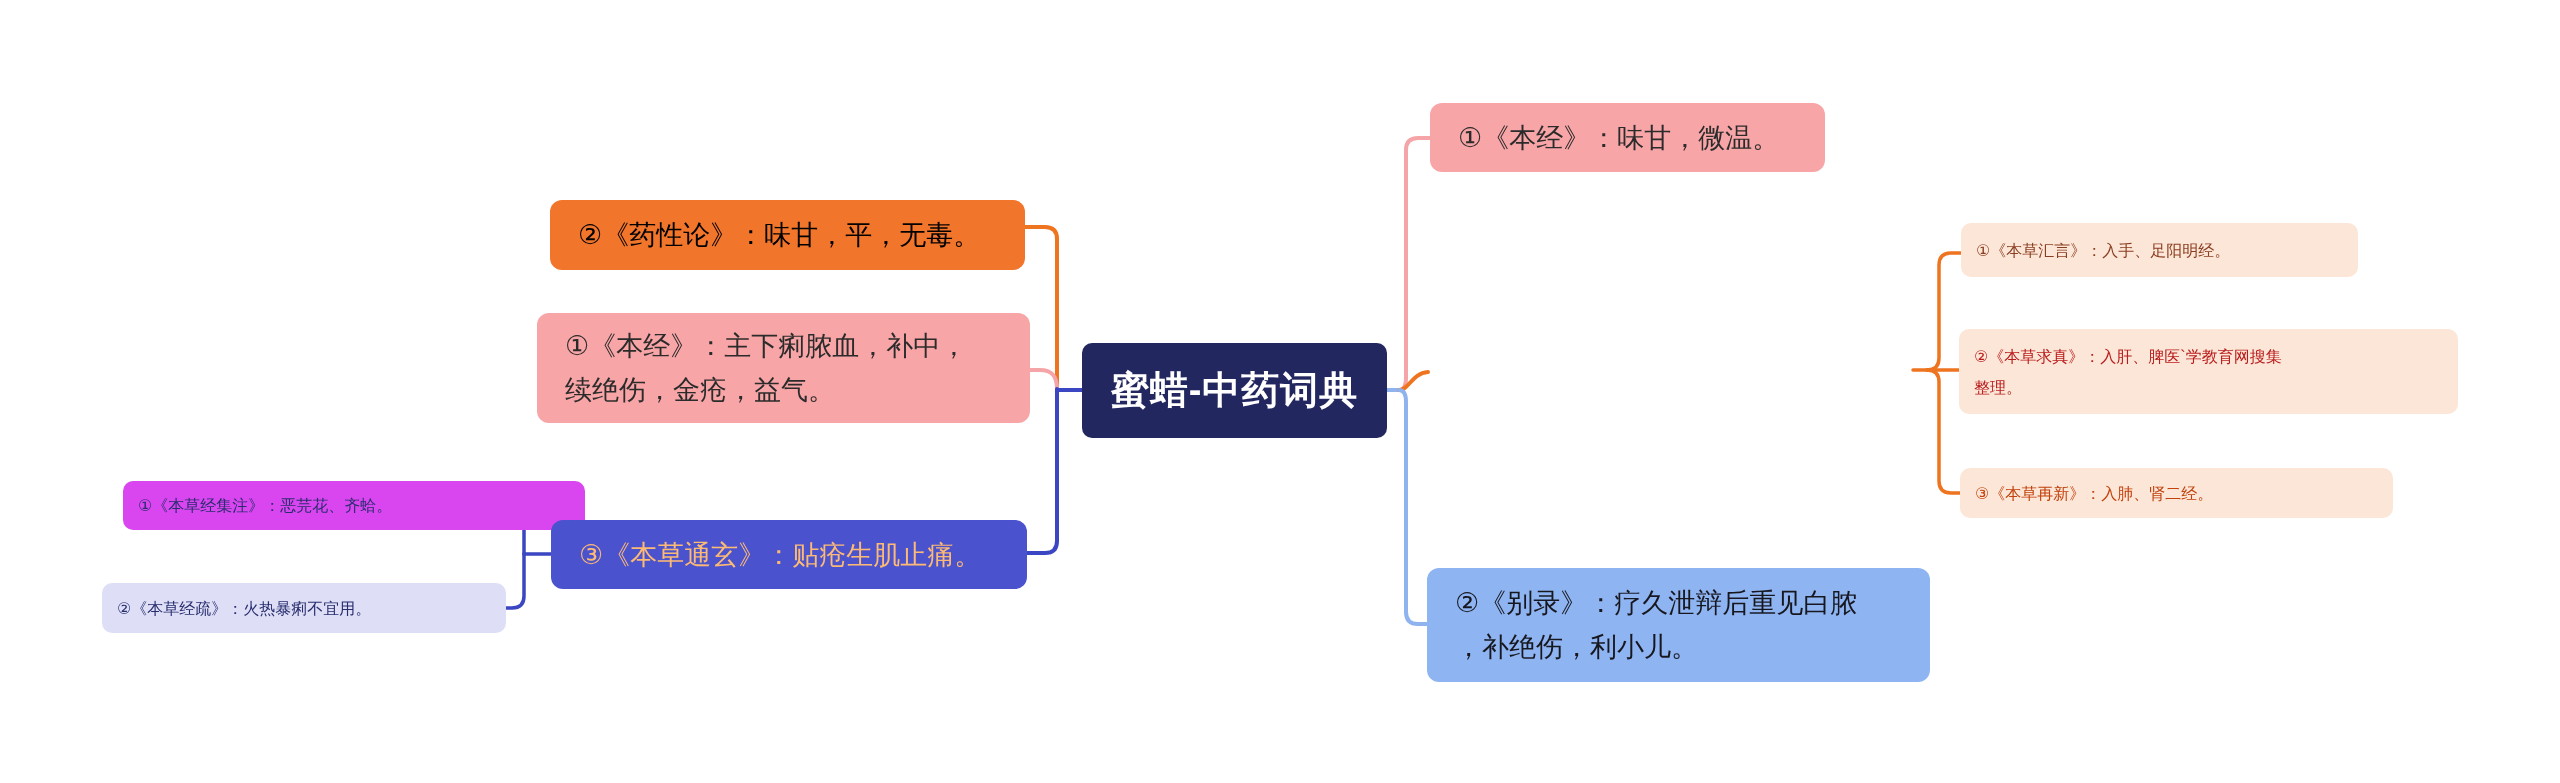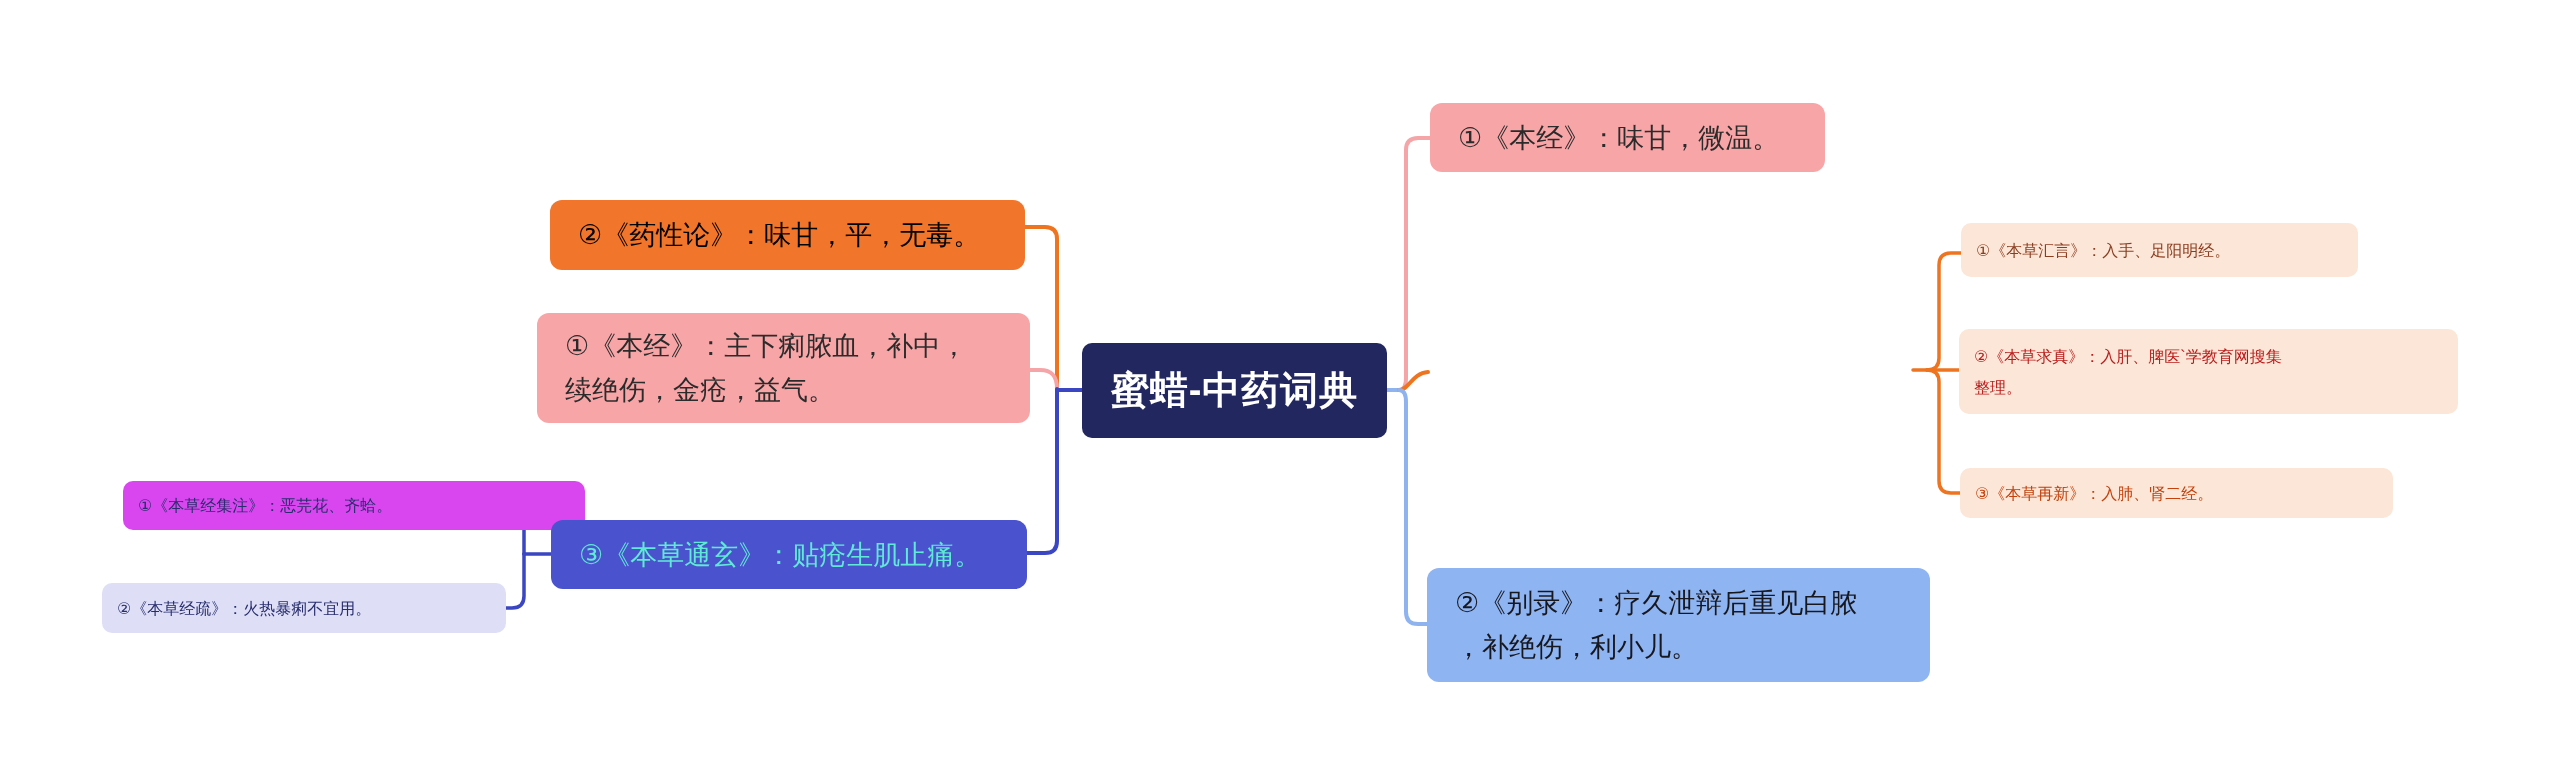--- a/index.html
+++ b/index.html
@@ -69,21 +69,21 @@
     <path d="M 1927 370 H 1959" fill="none" stroke-width="3.5" stroke-linecap="round" stroke="#EE7420"></path>
     <path d="M 1927 370 Q 1939 370 1939 382 V 481 Q 1939 493 1951 493 H 1960" fill="none" stroke-width="3.5" stroke-linecap="round" stroke="#EE7420"></path>
   </svg>
 
   <div class="node sub" style="left: 100px; top: 481px; width: 462px; height: 49px; background: #d946ef; color: rgb(40, 45, 110); margin-left: 23px;">①《本草经集注》：恶芫花、齐蛤。</div>
   <div class="node sub" style="left: 102px; top: 583px; width: 404px; height: 50px; background: rgb(222, 223, 246); color: rgb(40, 45, 110);">②《本草经疏》：火热暴痢不宜用。</div>
 
   <div class="node main" style="left: 550px; top: 200px; width: 475px; height: 70px; background: rgb(242, 117, 44); color: #000000;">②《药性论》：味甘，平，无毒。</div>
   <div class="node main" style="left: 537px; top: 313px; width: 493px; height: 110px; background: rgb(248, 165, 167); color: rgb(43, 43, 43);">①《本经》：主下痢脓血，补中，
 续绝伤，金疮，益气。</div>
-  <div class="node main" style="left: 551px; top: 520px; width: 476px; height: 69px; background: rgb(74, 82, 206); color: #5eead4;">③《本草通玄》：贴疮生肌止痛。</div>
+  <div class="node main" style="left: 551px; top: 520px; width: 476px; height: 69px; background: rgb(74, 82, 206); color: #fdba74;">③《本草通玄》：贴疮生肌止痛。</div>
 
   <div class="node root" style="left: 1082px; top: 343px; width: 305px; height: 95px; background: rgb(35, 39, 95); color: rgb(255, 255, 255);">蜜蜡-中药词典</div>
 
   <div class="node main" style="left: 1430px; top: 103px; width: 395px; height: 69px; background: rgb(248, 165, 167); color: rgb(43, 43, 43);">①《本经》：味甘，微温。</div>
   <div class="node main" style="left: 1427px; top: 568px; width: 503px; height: 114px; background: rgb(143, 180, 242); color: rgb(23, 24, 31);">②《别录》：疗久泄辩后重见白脓
 ，补绝伤，利小儿。</div>
 
   <div class="node sub" style="left: 1961px; top: 223px; width: 397px; height: 54px; background: rgb(252, 230, 215); color: rgb(138, 61, 32);">①《本草汇言》：入手、足阳明经。</div>
   <div class="node sub" style="left: 1959px; top: 329px; width: 499px; height: 85px; background: rgb(252, 230, 215); color: #b91c1c;">②《本草求真》：入肝、脾医`学教育网搜集
 整理。</div>

